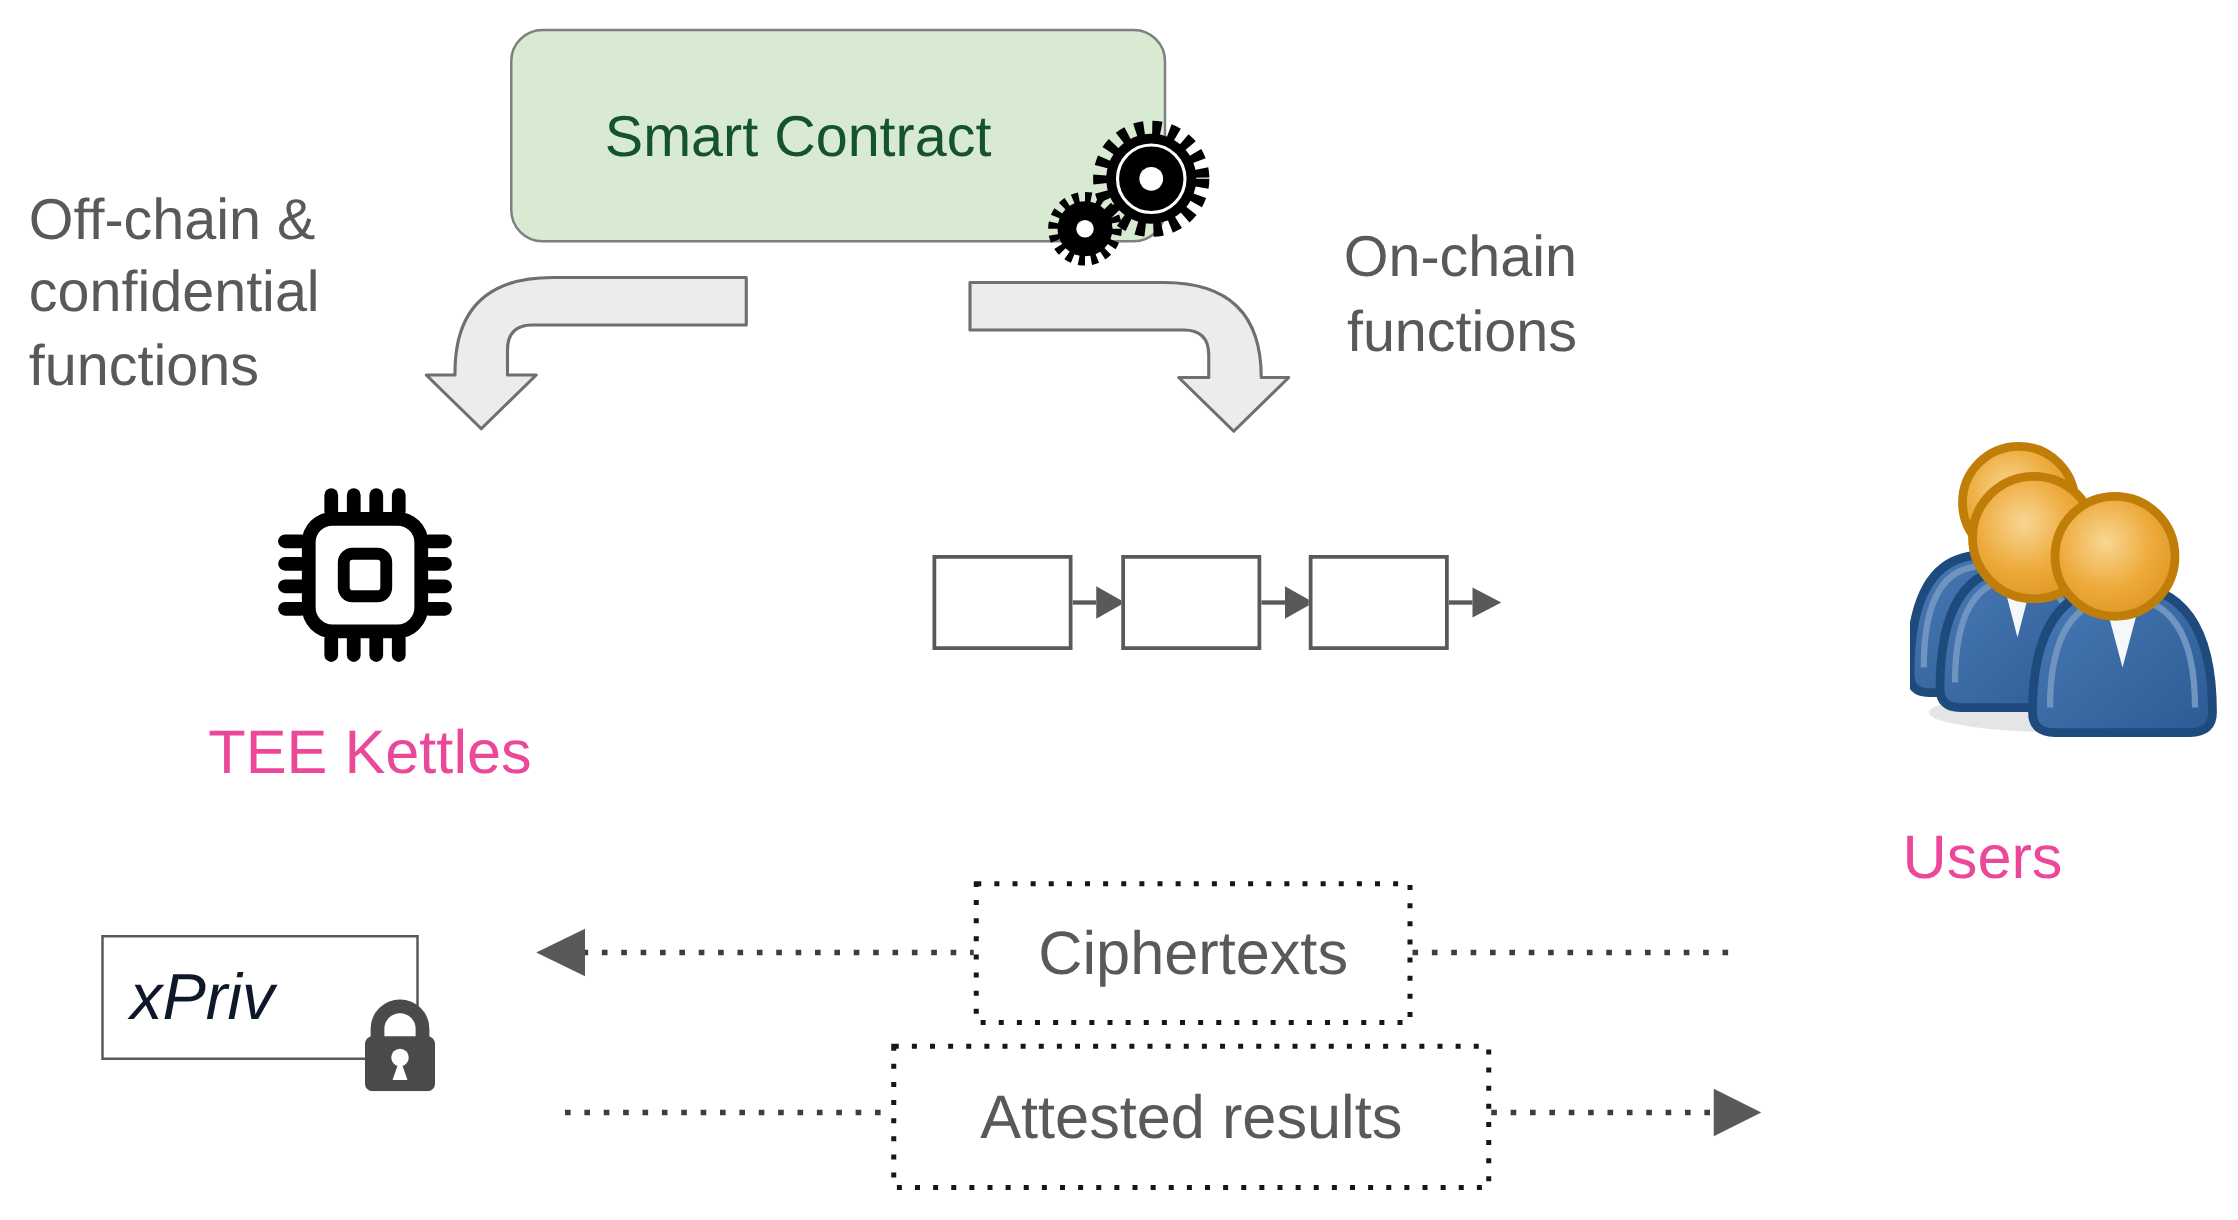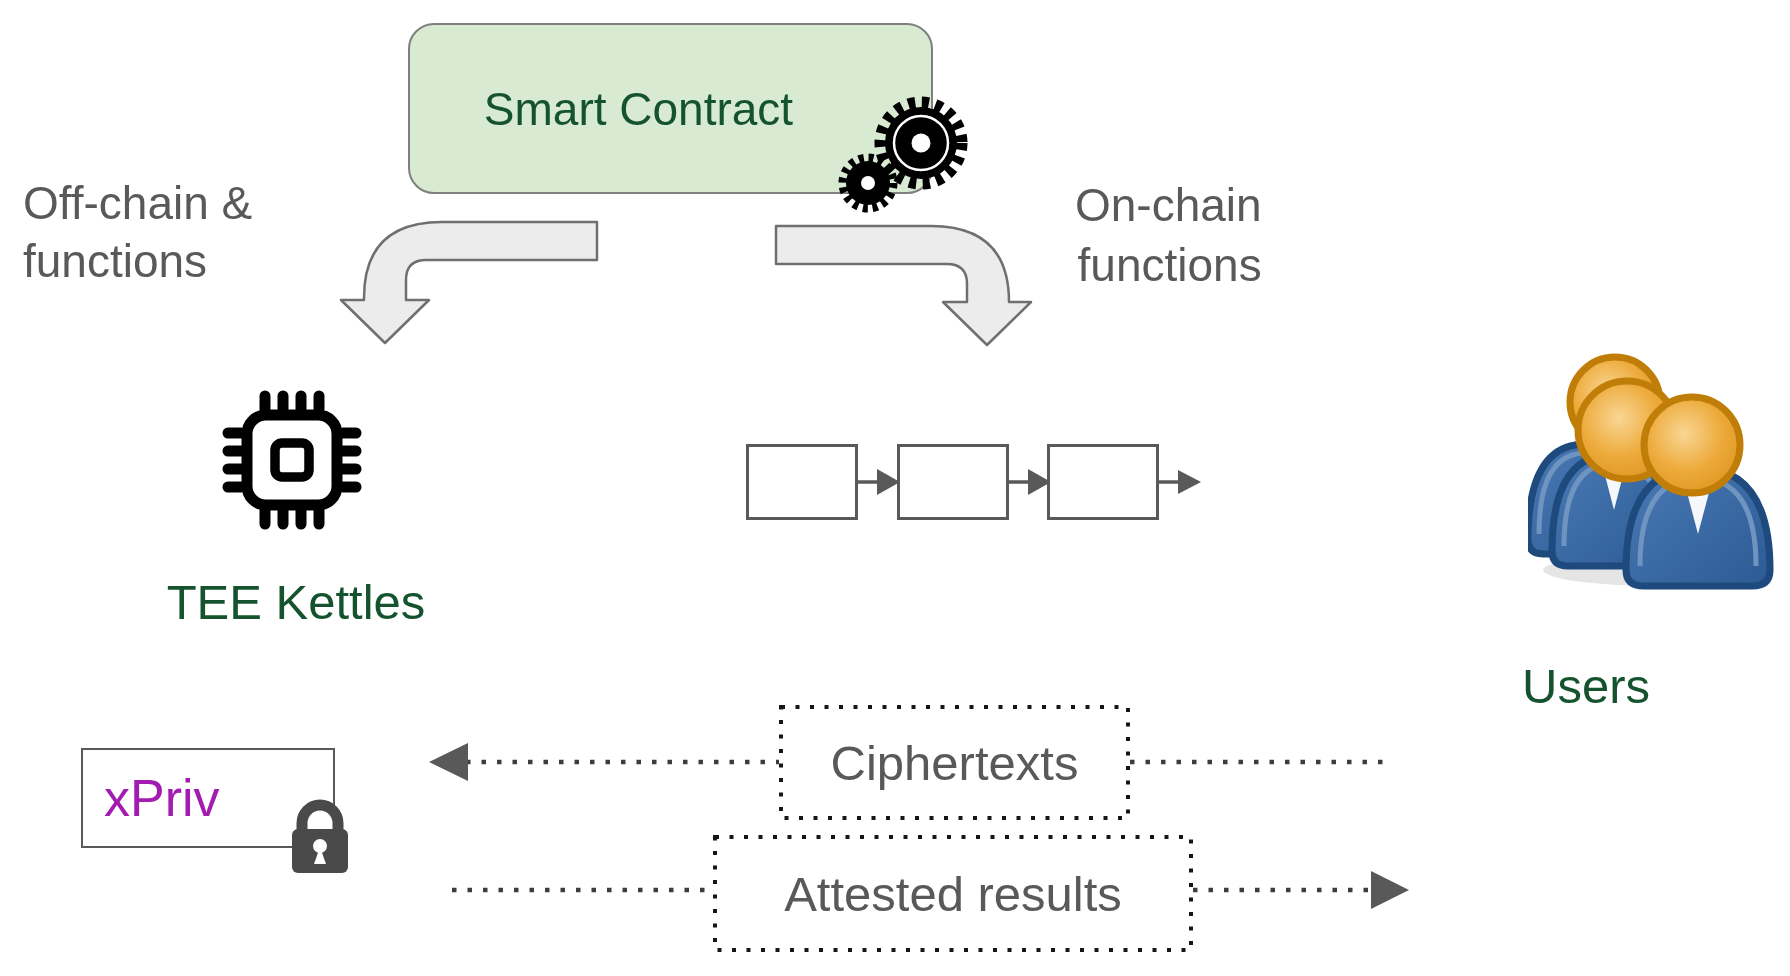--- a/index.html
+++ b/index.html
@@ -8,37 +8,37 @@
   .abs{position:absolute;}
   svg.overlay{position:absolute;left:0;top:0;width:1790px;height:976px;pointer-events:none;}
   .sc-box{
     left:408px;top:23px;width:525px;height:171px;box-sizing:border-box;
     background:#d9ead3;border:2.5px solid #7f7f7f;border-radius:26px;
     display:flex;align-items:center;justify-content:center;padding-right:64px;
   }
   .sc-box span{font-size:46px;color:#14532d;}
   .side-label{color:#595959;font-size:46px;line-height:1.27;}
   .side-label div{white-space:nowrap;}
-  .left-label{left:23px;top:146px;margin-top:28px;}
+  .left-label{left:23px;top:146px;}
   .right-label{left:1075px;top:176px;line-height:1.3;text-align:right;}
-  .caption{color:#14532d;text-align:center;}
+  .caption{color:#ec4899;text-align:center;}
   .tee-caption{left:141px;top:574px;width:310px;font-size:49px;}
   .validators-caption{left:779px;top:585px;width:296px;font-size:50px;}
   .users-caption{left:1450px;top:658px;width:200px;font-size:49px;text-align:right;}
   .block{
     top:444px;width:112px;height:76px;box-sizing:border-box;
     background:#fff;border:3px solid #595959;
   }
   .block-1{left:746px;} .block-2{left:897px;} .block-3{left:1047px;}
   .xpriv-box{
     left:81px;top:748px;width:254px;height:100px;box-sizing:border-box;
     background:#fff;border:2.5px solid #595959;
     display:flex;align-items:center;padding-left:21px;
   }
-  .xpriv-box span{font-size:52px;color:#a21caf;}
+  .xpriv-box span{font-size:52px;color:#0f172a;font-style:italic;}
   .flow-label{
     display:flex;align-items:center;justify-content:center;
     font-size:49px;color:#595959;
   }
   .cipher-label{left:779px;top:705px;width:351px;height:115px;}
   .attested-label{left:713px;top:835px;width:480px;height:117px;}
 </style>
 </head>
 <body>
 
@@ -85,20 +85,21 @@
     </g>
     <g>
       <circle cx="48" cy="103" r="25" fill="none" stroke="#000" stroke-width="9" stroke-dasharray="5 4.8"></circle>
       <circle cx="48" cy="103" r="22" fill="#000"></circle>
       <circle cx="48" cy="103" r="7" fill="#fff"></circle>
     </g>
   </svg>
 
   <div class="abs side-label left-label">
     <div>Off-chain &amp;</div>
+    <div>confidential</div>
     <div>functions</div>
   </div>
   <div class="abs side-label right-label">
     <div>On-chain</div>
     <div>functions</div>
   </div>
 
   <svg class="abs" style="left:218px;top:386px;" width="148" height="148" viewBox="0 0 148 148">
     <g stroke="#000" stroke-width="11" stroke-linecap="round" fill="none">
       <rect x="29" y="29" width="90" height="90" rx="19"></rect>

